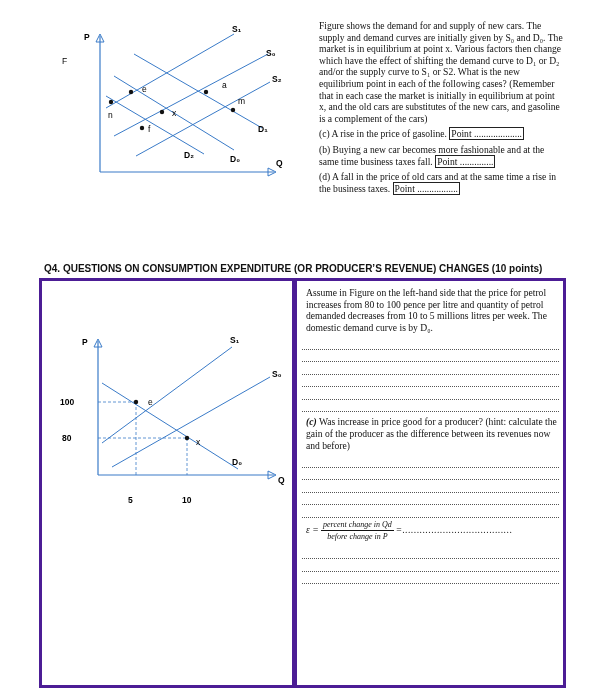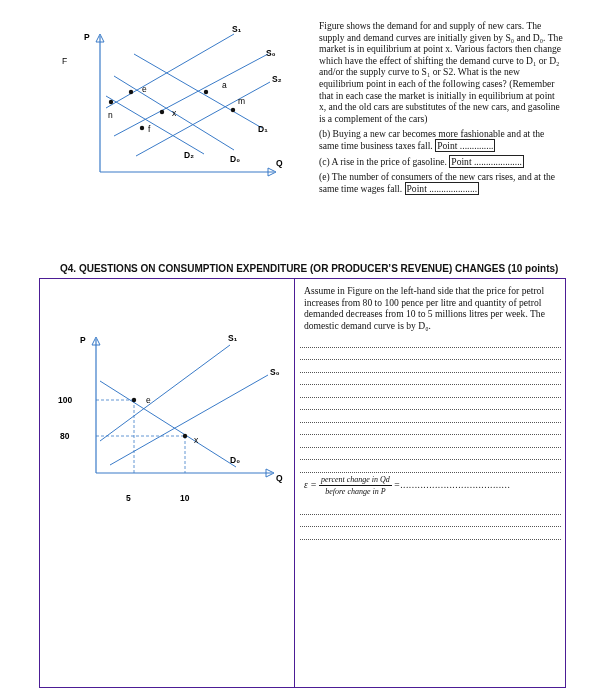--- a/index.html
+++ b/index.html
@@ -1,23 +1,23 @@
 <!DOCTYPE html>
 <html><head>
 <meta charset="utf-8">
 <style>
   html, body { margin: 0; padding: 0; background: #ffffff; }
   body { width: 606px; height: 700px; position: relative; overflow: hidden;
          font-family: "Liberation Serif", serif; color: #111; }
-  .box { position: absolute; border: 1px solid #4c1d95; box-sizing: border-box; }
+  .box { position: absolute; border: 3px solid #4c1d95; box-sizing: border-box; }
   .txt { font-size: 9.6px; line-height: 11.6px; }
   .txt p { margin: 4px; }
   .dots { letter-spacing: 0.5px; }
   .ptbox { border: 1px solid #222; padding: 0 1px; }
-  .heading { position: absolute; left: 60px; top: 263px; font-family: "Liberation Sans", sans-serif;
+  .heading { position: absolute; left: 44px; top: 263px; font-family: "Liberation Sans", sans-serif;
              font-weight: bold; font-size: 10px; }
   .lbl { font-family: "Liberation Sans", sans-serif; font-size: 8.5px; }
   .lblb { font-family: "Liberation Sans", sans-serif; font-size: 8.5px; font-weight: bold; }
   .dotline { height: 11.5px; border-bottom: 1px dotted #555; margin: 0 2px 0 0; }
   .frac { display: inline-block; vertical-align: middle; text-align: center; font-style: italic; font-size: 8px; }
   .frac span { display: block; }
   .frac .num { border-bottom: 1px solid #111; padding: 0 2px; text-align: center; }
 </style>
 </head>
 <body>
@@ -58,23 +58,23 @@
     <text x="98" y="88" class="lbl">e</text>
     <text x="128" y="112" class="lbl">x</text>
     <text x="104" y="128" class="lbl">f</text>
     <text x="178" y="84" class="lbl">a</text>
     <text x="194" y="100" class="lbl">m</text>
   </svg>
 </div>
 
 <div class="box txt" style="left:309px; top:4px; width:260px; height:240px; border:none; padding:12px 2px 0 6px;">
   <p>Figure shows the demand for and supply of new cars. The supply and demand curves are initially given by S₀ and D₀. The market is in equilibrium at point x. Various factors then change which have the effect of shifting the demand curve to D₁ or D₂ and/or the supply curve to S₁ or S2. What is the new equilibrium point in each of the following cases? (Remember that in each case the market is initially in equilibrium at point x, and the old cars are substitutes of the new cars, and gasoline is a complement of the cars)</p>
+  <p><span>(c) A rise in the price of gasoline.</span> <span class="ptbox">Point ....................</span></p>
   <p><span>(b) Buying a new car becomes more fashionable and at the same time business taxes fall.</span> <span class="ptbox">Point ..............</span></p>
-  <p><span>(c) A rise in the price of gasoline.</span> <span class="ptbox">Point ....................</span></p>
-  <p><span>(e) The number of consumers of the new cars rises, and at the same time wages fall.</span> <span class="ptbox">Point ....................</span></p>
+  <p><span>(d) A fall in the price of old cars and at the same time a rise in the business taxes.</span> <span class="ptbox">Point .................</span></p>
 </div>
 
 <div class="heading">Q4. QUESTIONS ON CONSUMPTION EXPENDITURE (OR PRODUCER’S REVENUE) CHANGES (10 points)</div>
 
 <div class="box" style="left:39px; top:278px; width:256px; height:410px;">
   <svg width="254" height="408" viewBox="0 0 254 408">
 
     <line x1="56" y1="60" x2="56" y2="194" stroke="#3a7bc8" stroke-width="1.2"></line>
     <polygon points="52,66 56,58 60,66" fill="none" stroke="#3a7bc8" stroke-width="1"></polygon>
     <line x1="56" y1="194" x2="232" y2="194" stroke="#3a7bc8" stroke-width="1.2"></line>
@@ -110,20 +110,21 @@
   <p>Assume in Figure on the left-hand side that the price for petrol increases from 80 to 100 pence per litre and quantity of petrol demanded decreases from 10 to 5 millions litres per week. The domestic demand curve is by D₀.</p>
 
   <div class="dotline"></div>
   <div class="dotline"></div>
   <div class="dotline"></div>
 
   <div class="dotline"></div>
   <div class="dotline"></div>
   <div class="dotline"></div>
 
+  <p><b><i>(c)</i></b> <span>Was increase in price good for a producer? (hint: calculate the gain of the producer as the difference between its revenues now and before)</span></p>
   <div class="dotline"></div>
   <div class="dotline"></div>
   <div class="dotline"></div>
   <div class="dotline"></div>
   <div class="dotline"></div>
 
   <p style="margin-top:1px;">
     <i>ε =</i>
     <span class="frac">
       <span class="num">percent change in Qd</span>

